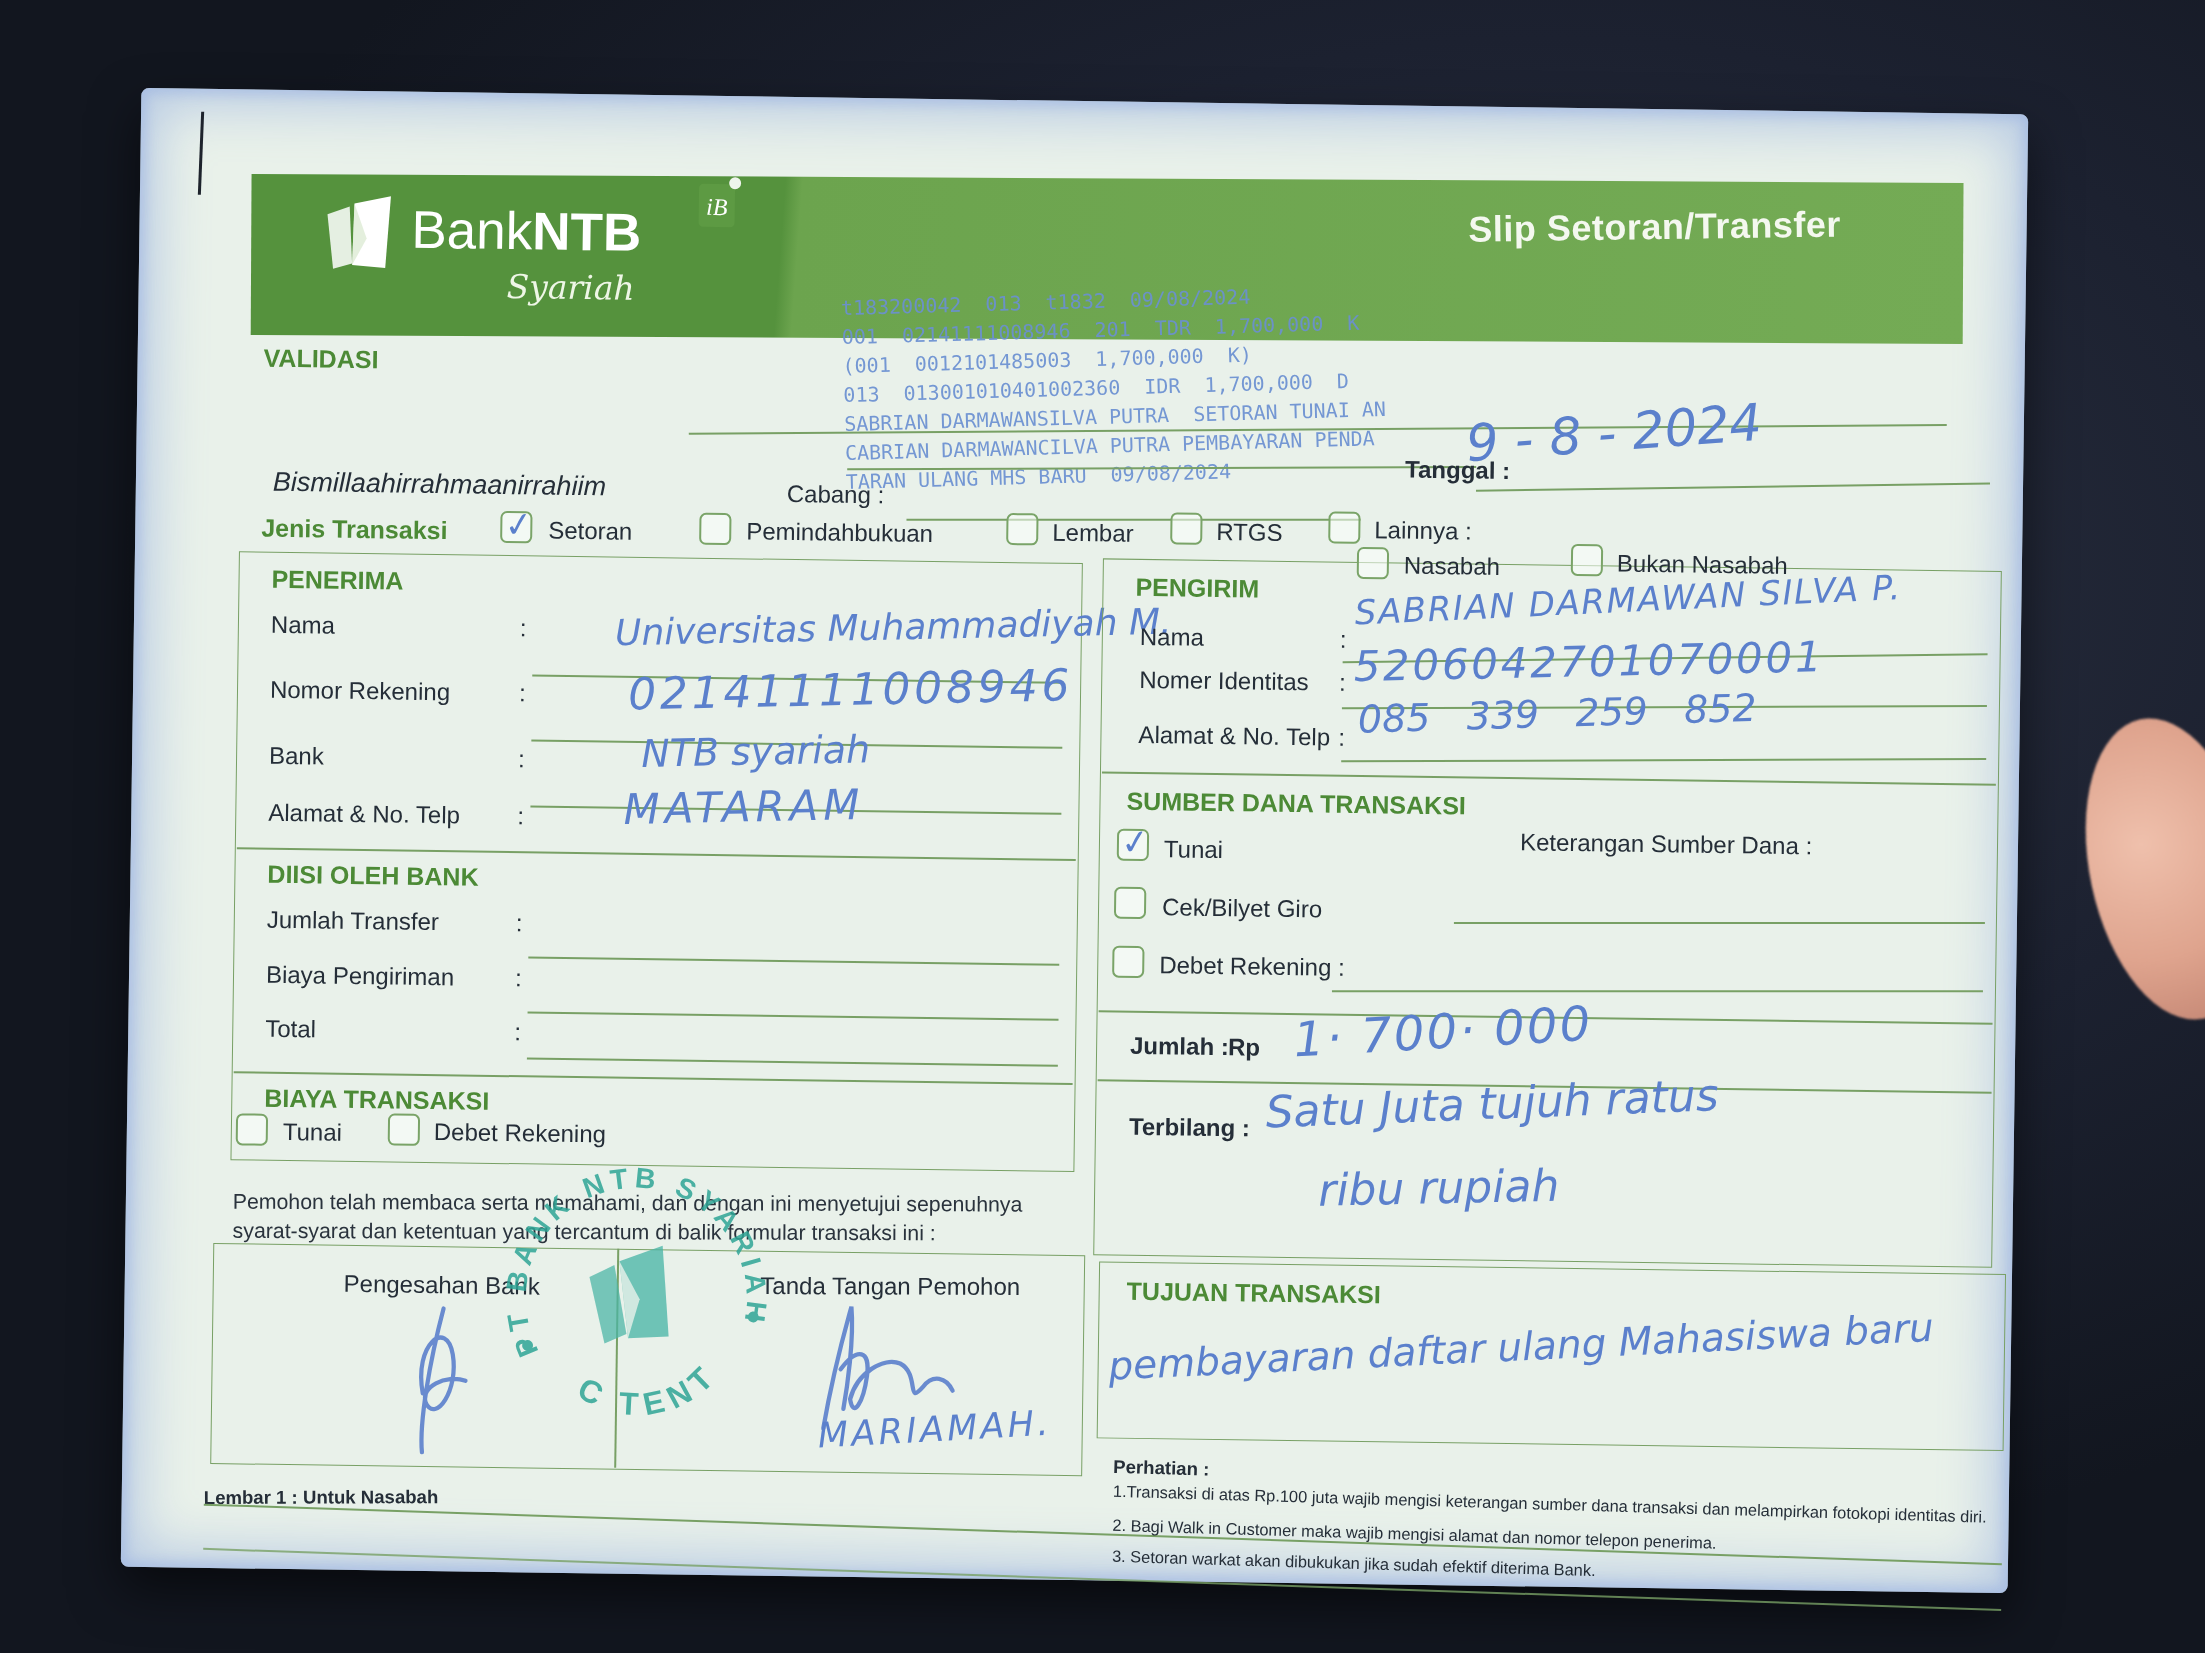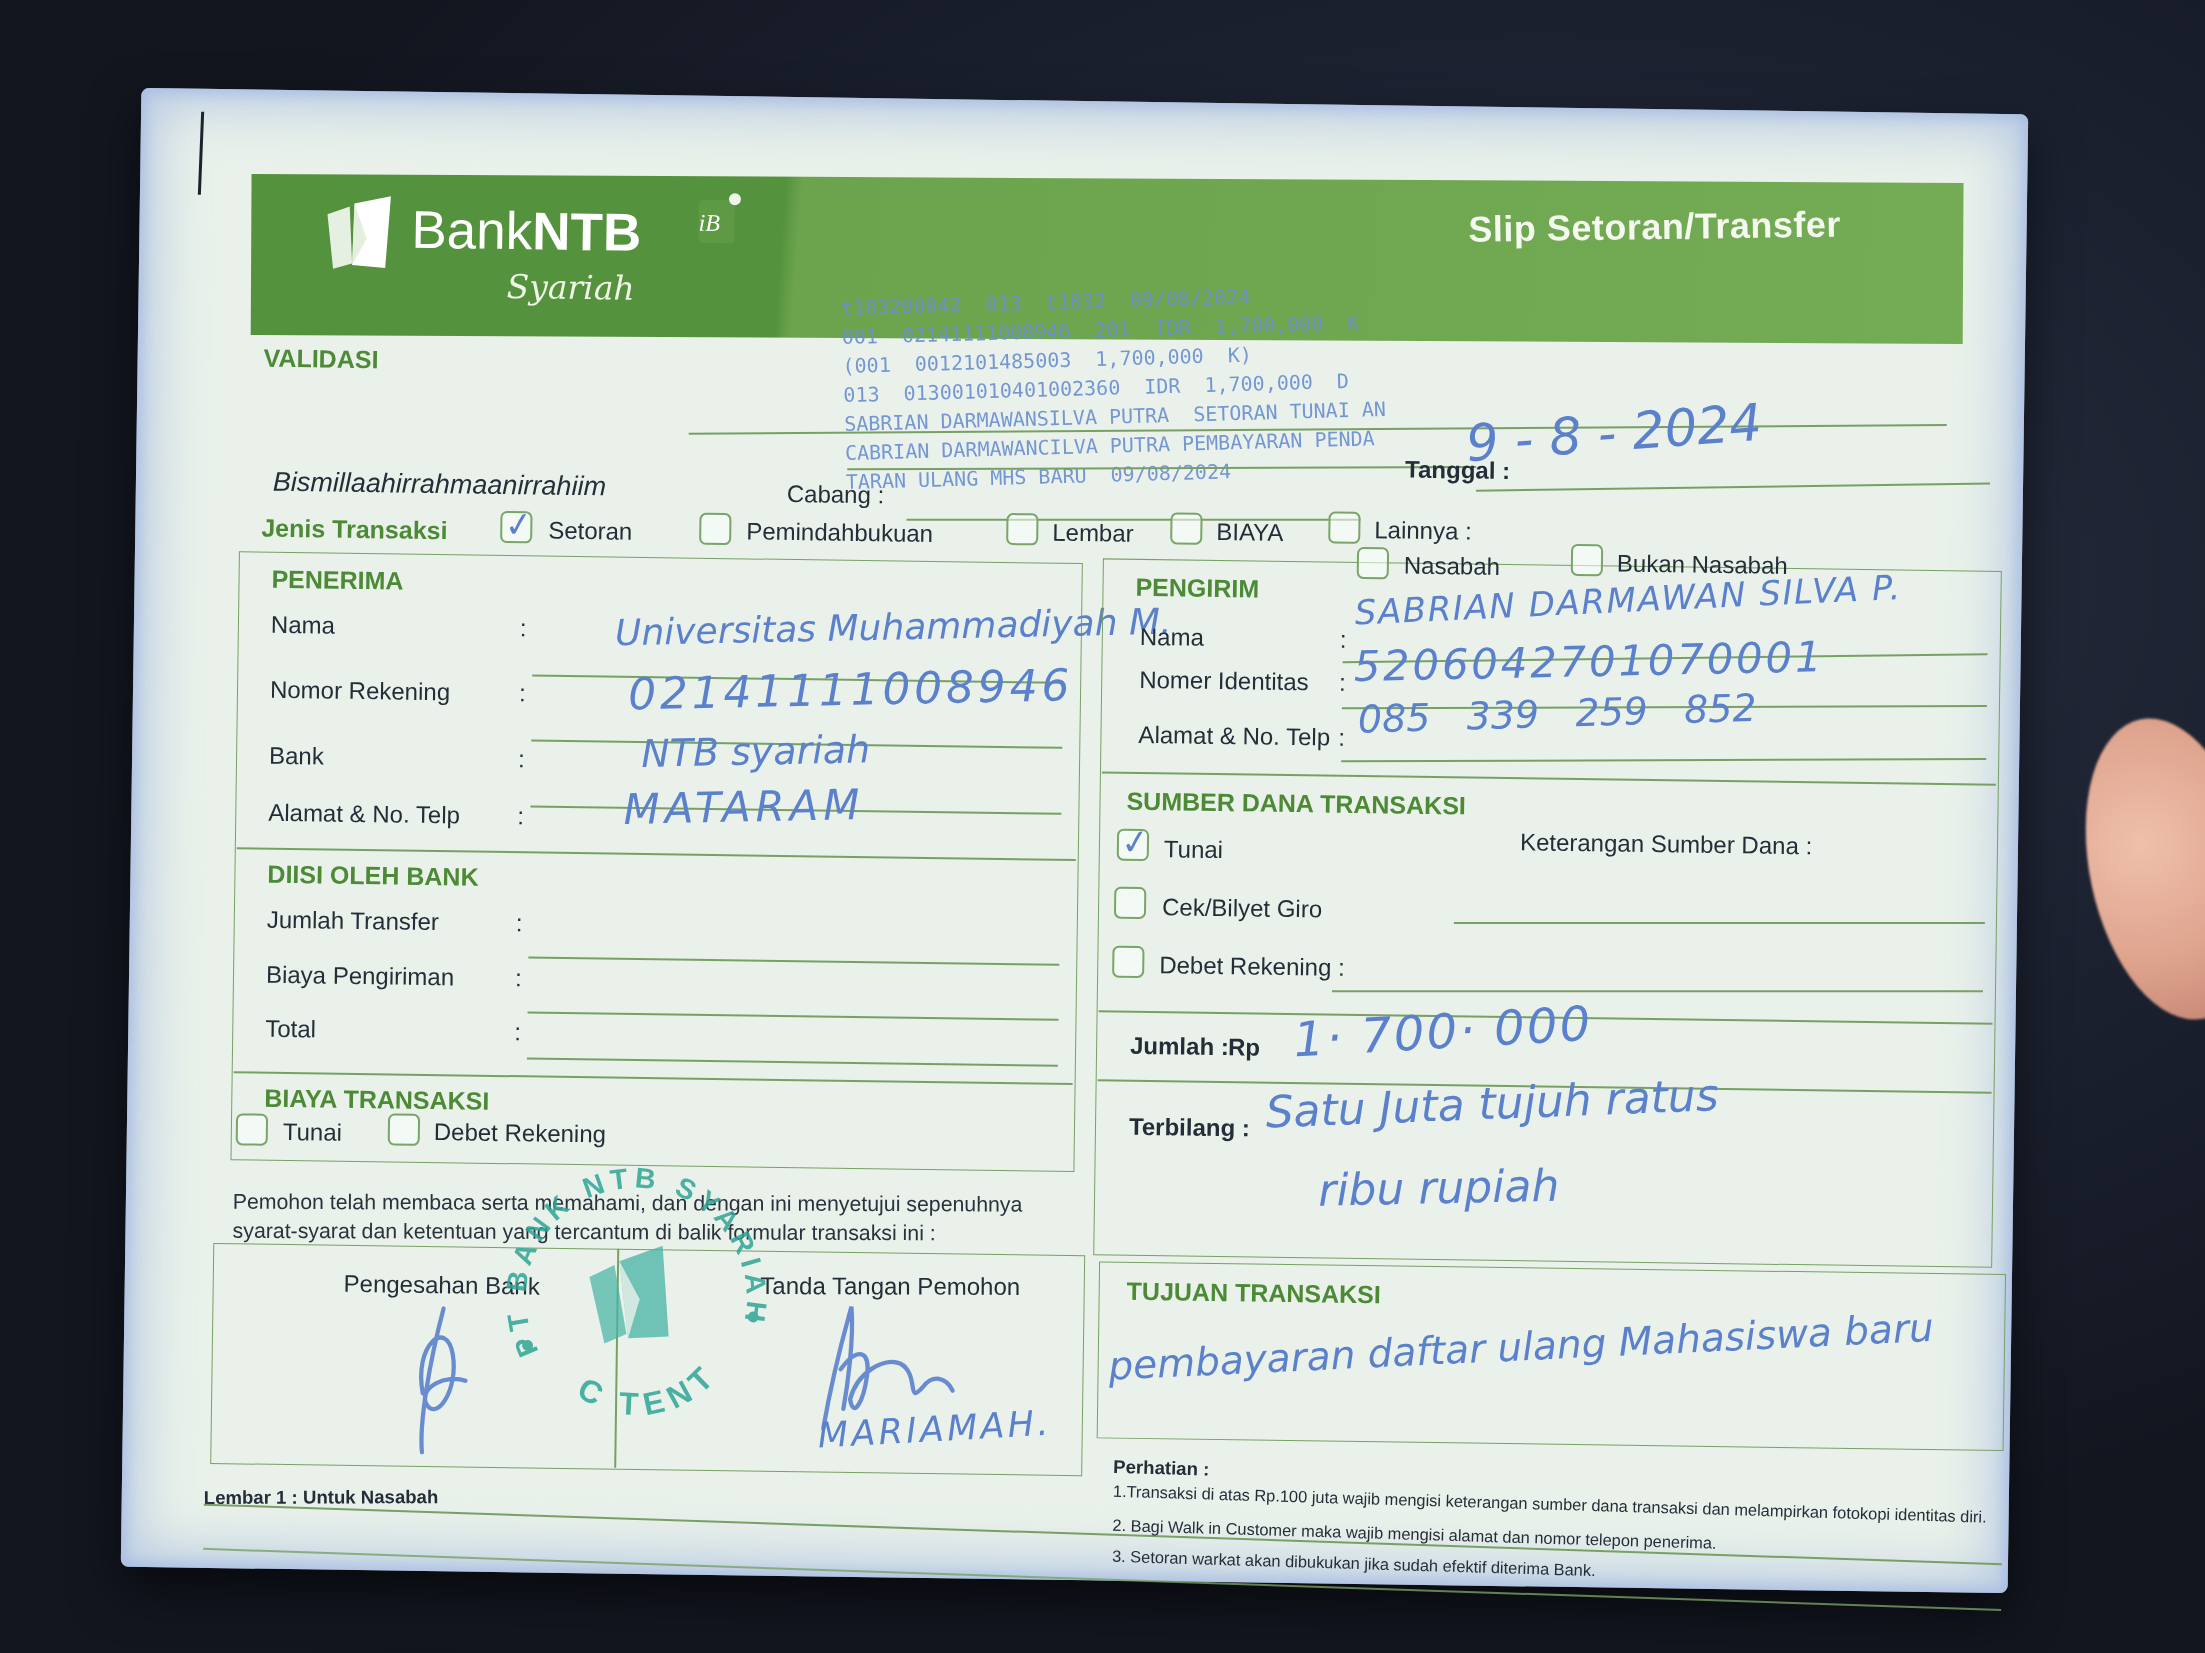--- a/index.html
+++ b/index.html
@@ -16,22 +16,22 @@
     box-shadow:inset 0 0 49px 18.6px rgba(125,155,220,.42), inset 0 0 12px 5.5px rgba(145,170,230,.38);}
   .corner-mark{position:absolute;left:59px;top:23px;width:3.3px;height:83px;background:#1d232c;transform:rotate(1.5deg);}
   
   .band{position:absolute;left:112px;top:77px;width:1712px;height:161px;
     background:linear-gradient(94deg,#55923d 0%,#55923d 31%,#6ca44e 32%,#74ab55 100%);transform:rotate(-0.5deg);}
   .band-title{position:absolute;left:1225px;top:97px;width:580px;text-align:center;color:#f4f8ef;
     font-size:36px;font-weight:bold;transform:rotate(-1.6deg);letter-spacing:0.5px;}
   .logo-mark{position:absolute;left:180px;top:100px;}
   .brand-line{position:absolute;left:272px;top:107px;color:#fff;font-size:53px;letter-spacing:0;}
   .brand-line .b1{font-weight:400;} .brand-line .b2{font-weight:700;}
-  .badge{position:absolute;left:559px;top:104px;width:36px;height:43px;background:#5d9a43;border-radius:4.4px;
-    color:#fff;font-size:24px;font-style:italic;text-align:left;line-height:46px;font-family:"Liberation Serif",serif;}
+  .badge{position:absolute;left:559px;top:88px;width:36px;height:43px;background:#5d9a43;border-radius:4.4px;
+    color:#fff;font-size:24px;font-style:italic;text-align:center;line-height:46px;font-family:"Liberation Serif",serif;}
   .badge::after{content:"";position:absolute;right:-5.5px;top:-6.6px;width:12px;height:12px;border-radius:50%;background:#fff;opacity:.9;}
   .syariah{position:absolute;left:306px;top:174px;width:252px;text-align:center;color:#eef6e6;
     font-family:"DejaVu Serif", serif;font-style:italic;font-size:33px;}
   
   .glabel{position:absolute;color:#4c8a36;font-weight:bold;font-size:25px;}
   .lbl{position:absolute;color:#252e38;font-size:24px;}
   .b{font-weight:bold;}
   .small{font-size:16.4px;}
   .ln{position:absolute;height:1.6px;background:#78a065;}
   .box{position:absolute;border:1.6px solid #78a065;background:transparent;}
@@ -102,21 +102,21 @@
         <span class="tick"></span>
       </div>
     <div class="lbl" style="left:611px;top:421px;">Pemindahbukuan</div>
     <div class="cb" style="left:871px;top:413px;">
         <span class="tick"></span>
       </div>
     <div class="lbl" style="left:917px;top:418px;">Lembar</div>
     <div class="cb" style="left:1035px;top:410px;">
         <span class="tick"></span>
       </div>
-    <div class="lbl" style="left:1081px;top:415px;">BIAYA</div>
+    <div class="lbl" style="left:1081px;top:415px;">RTGS</div>
     <div class="cb" style="left:1193px;top:407px;">
         <span class="tick"></span>
       </div>
     <div class="lbl" style="left:1239px;top:411px;">Lainnya :</div>
 
     <div class="box" style="left:104px;top:462px;width:842px;height:607px;"></div>
     <div class="glabel" style="left:137px;top:475px;">PENERIMA</div>
 
     <div class="lbl" style="left:137px;top:521px;">Nama</div>
     <div class="lbl" style="left:386px;top:521px;">:</div>

